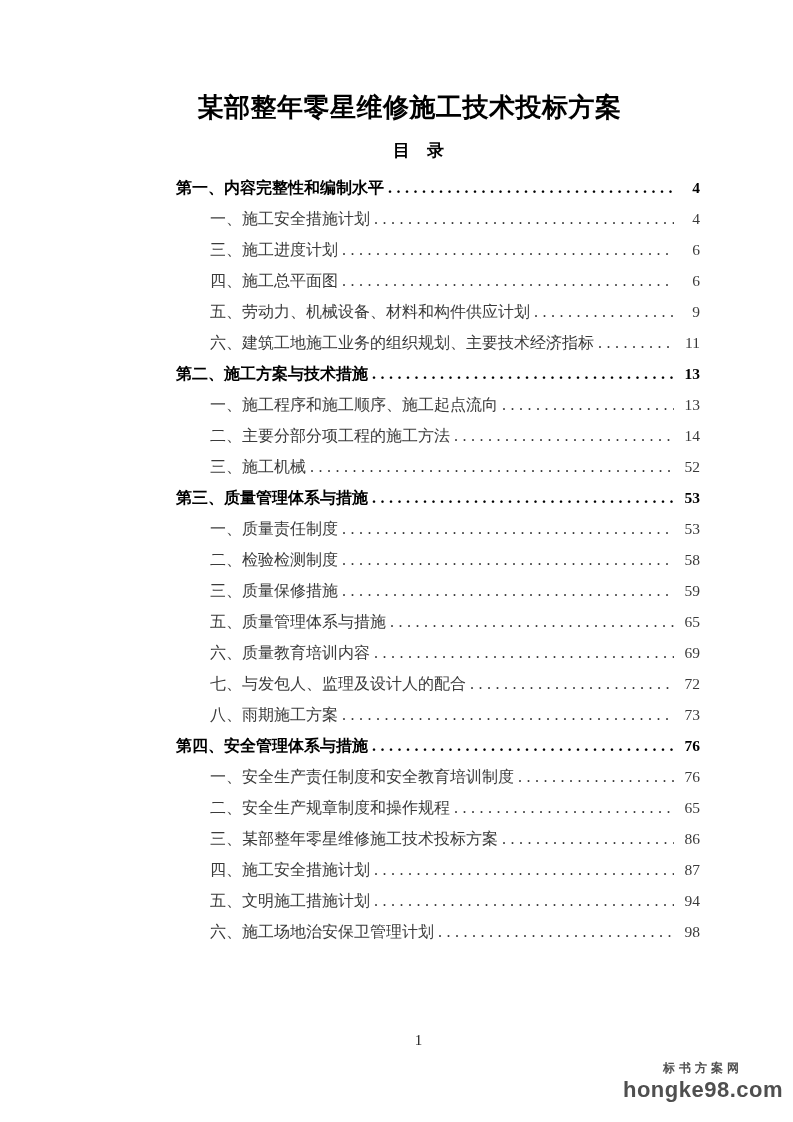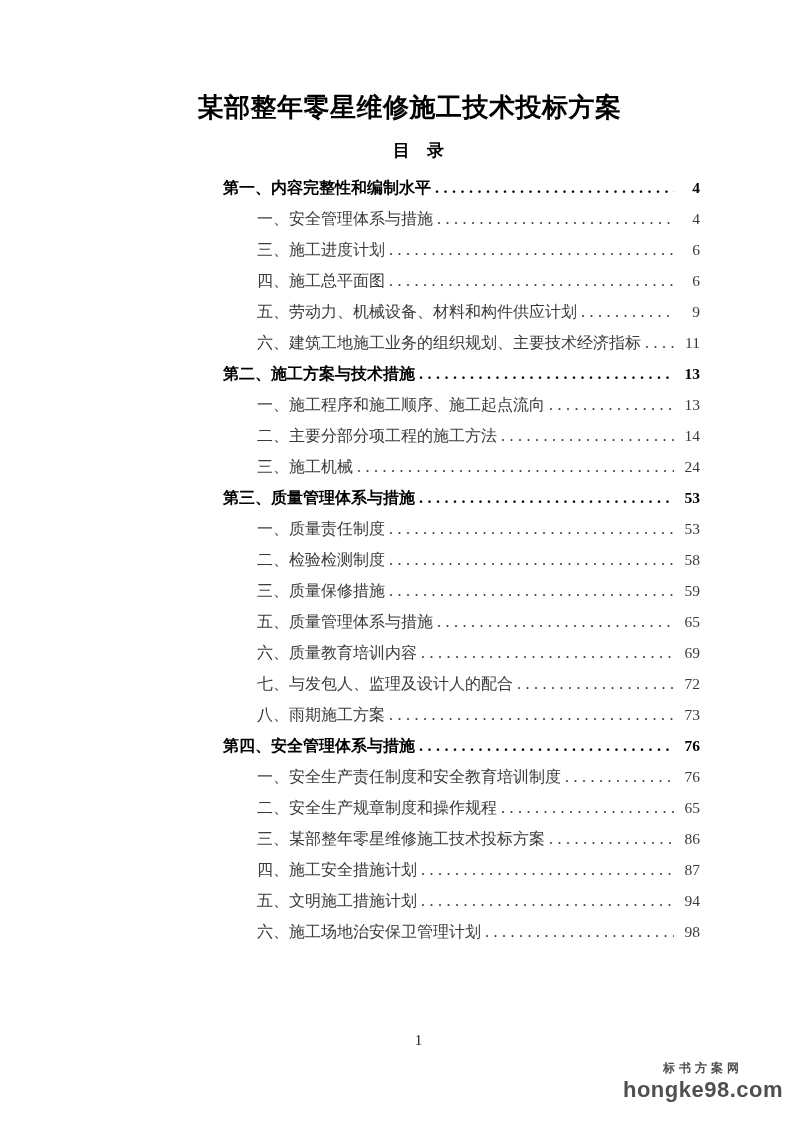--- a/index.html
+++ b/index.html
@@ -47,21 +47,20 @@
     left: 176px;
     width: 524px;
   }
 
   .toc-row {
     display: flex;
     align-items: flex-start;
     line-height: 31px;
     font-size: 16px;
     white-space: nowrap;
-    margin-left: 47px;
   }
   .toc-row.sub {
     padding-left: 34px;
     color: #3a3a3a;
   }
   .toc-row.chapter {
     font-weight: bold;
     color: #000000;
   }
 
@@ -133,21 +132,21 @@
 
 <div class="toc-heading">目　录</div>
 
 <div class="toc-list">
     <div class="toc-row chapter">
     <span class="toc-label">第一、内容完整性和编制水平</span>
     <span class="toc-dots"></span>
     <span class="toc-page">4</span>
   </div>
     <div class="toc-row sub">
-    <span class="toc-label">一、安全管理体系与措施</span>
+    <span class="toc-label">一、施工安全措施计划</span>
     <span class="toc-dots"></span>
     <span class="toc-page">4</span>
   </div>
     <div class="toc-row sub">
     <span class="toc-label">三、施工进度计划</span>
     <span class="toc-dots"></span>
     <span class="toc-page">6</span>
   </div>
     <div class="toc-row sub">
     <span class="toc-label">四、施工总平面图</span>
@@ -175,21 +174,21 @@
     <span class="toc-page">13</span>
   </div>
     <div class="toc-row sub">
     <span class="toc-label">二、主要分部分项工程的施工方法</span>
     <span class="toc-dots"></span>
     <span class="toc-page">14</span>
   </div>
     <div class="toc-row sub">
     <span class="toc-label">三、施工机械</span>
     <span class="toc-dots"></span>
-    <span class="toc-page">24</span>
+    <span class="toc-page">52</span>
   </div>
     <div class="toc-row chapter">
     <span class="toc-label">第三、质量管理体系与措施</span>
     <span class="toc-dots"></span>
     <span class="toc-page">53</span>
   </div>
     <div class="toc-row sub">
     <span class="toc-label">一、质量责任制度</span>
     <span class="toc-dots"></span>
     <span class="toc-page">53</span>

